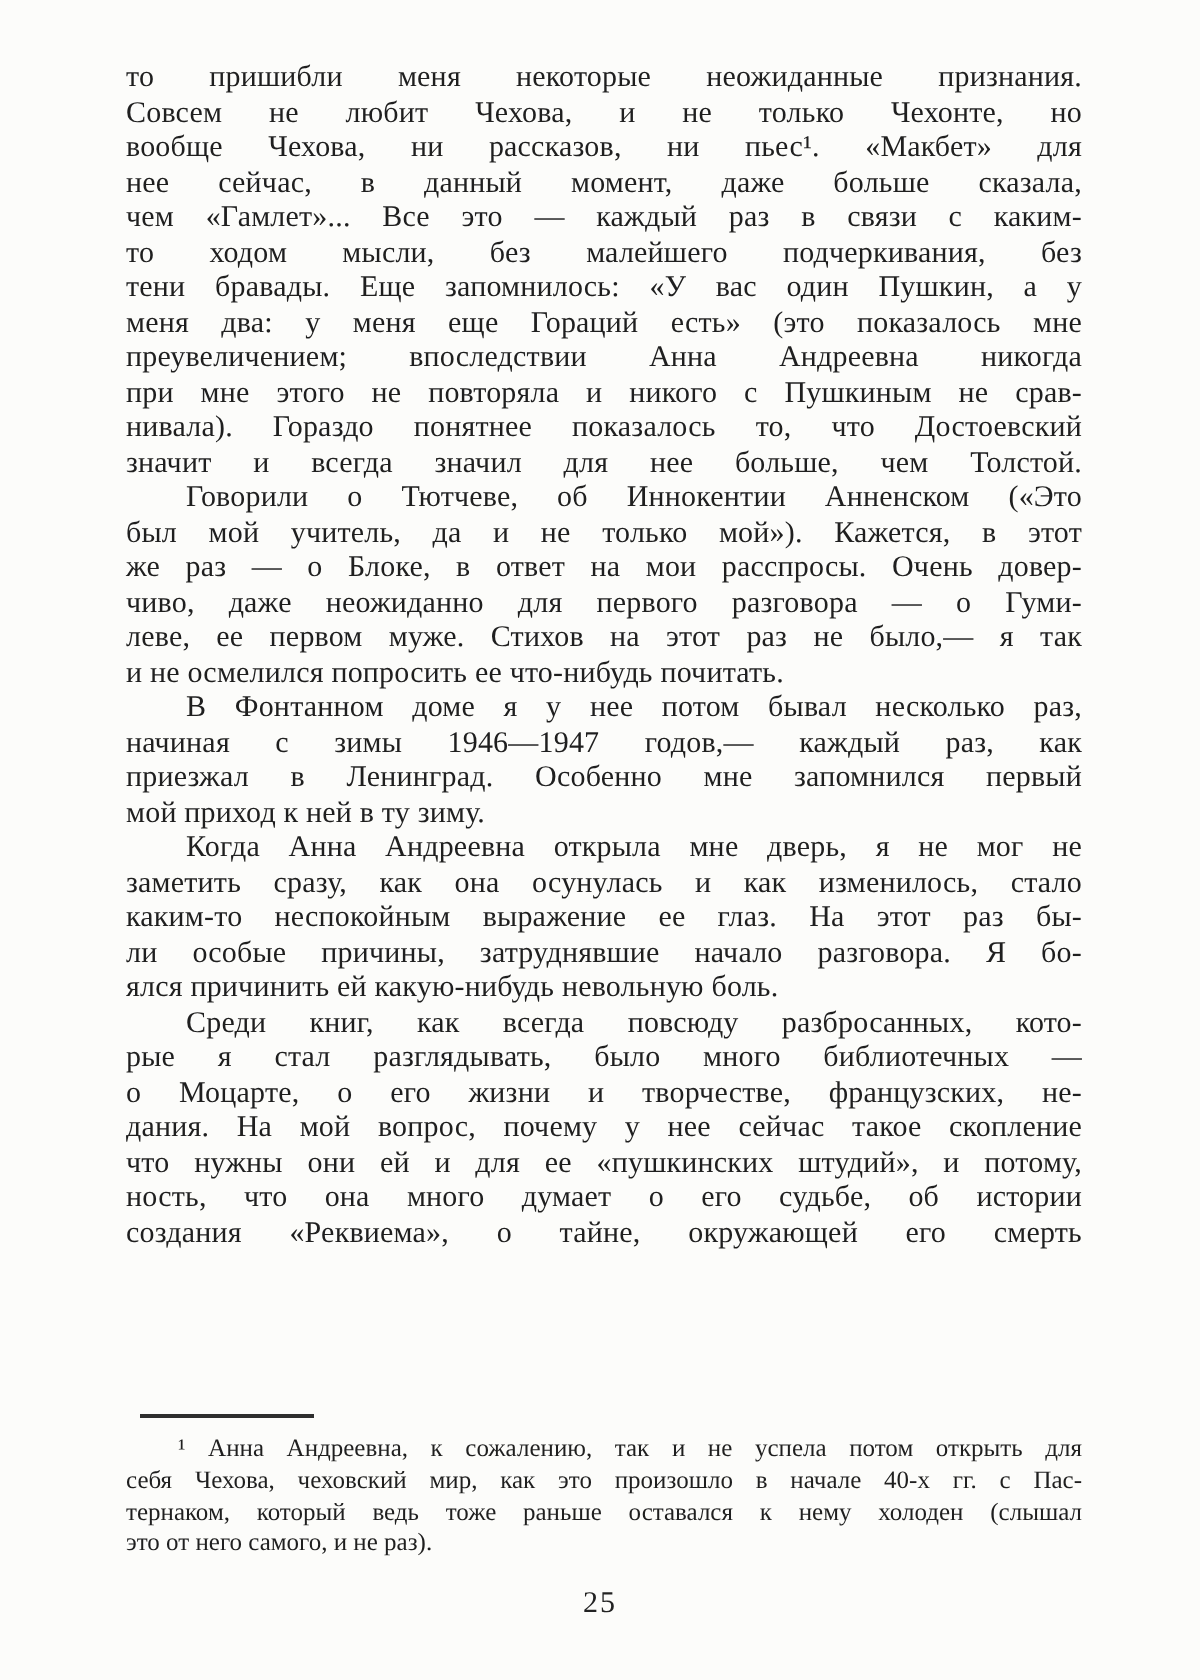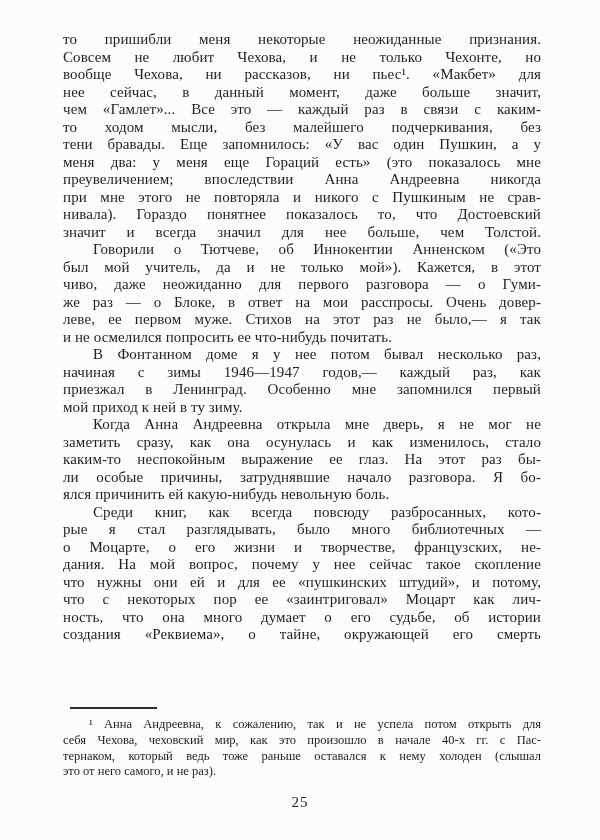--- a/index.html
+++ b/index.html
@@ -63,50 +63,49 @@
   }
 </style>
 </head>
 <body>
 
 <div class="page">
   <div class="body-text" id="bodyText">
       <div class="line">то пришибли меня некоторые неожиданные признания.</div>
       <div class="line">Совсем не любит Чехова, и не только Чехонте, но</div>
       <div class="line">вообще Чехова, ни рассказов, ни пьес¹. «Макбет» для</div>
-      <div class="line">нее сейчас, в данный момент, даже больше значит,</div>
+      <div class="line">нее сейчас, в данный момент, даже больше сказала,</div>
       <div class="line">чем «Гамлет»... Все это — каждый раз в связи с каким-</div>
       <div class="line">то ходом мысли, без малейшего подчеркивания, без</div>
       <div class="line">тени бравады. Еще запомнилось: «У вас один Пушкин, а у</div>
       <div class="line">меня два: у меня еще Гораций есть» (это показалось мне</div>
       <div class="line">преувеличением; впоследствии Анна Андреевна никогда</div>
       <div class="line">при мне этого не повторяла и никого с Пушкиным не срав-</div>
       <div class="line">нивала). Гораздо понятнее показалось то, что Достоевский</div>
       <div class="line">значит и всегда значил для нее больше, чем Толстой.</div>
       <div class="line indent">Говорили о Тютчеве, об Иннокентии Анненском («Это</div>
       <div class="line">был мой учитель, да и не только мой»). Кажется, в этот</div>
+      <div class="line">же раз — о Блоке, в ответ на мои расспросы. Очень довер-</div>
       <div class="line">чиво, даже неожиданно для первого разговора — о Гуми-</div>
-      <div class="line">же раз — о Блоке, в ответ на мои расспросы. Очень довер-</div>
       <div class="line">леве, ее первом муже. Стихов на этот раз не было,— я так</div>
       <div class="line flush-left">и не осмелился попросить ее что-нибудь почитать.</div>
       <div class="line indent">В Фонтанном доме я у нее потом бывал несколько раз,</div>
       <div class="line">начиная с зимы 1946—1947 годов,— каждый раз, как</div>
       <div class="line">приезжал в Ленинград. Особенно мне запомнился первый</div>
       <div class="line flush-left">мой приход к ней в ту зиму.</div>
       <div class="line indent">Когда Анна Андреевна открыла мне дверь, я не мог не</div>
       <div class="line">заметить сразу, как она осунулась и как изменилось, стало</div>
       <div class="line">каким-то неспокойным выражение ее глаз. На этот раз бы-</div>
       <div class="line">ли особые причины, затруднявшие начало разговора. Я бо-</div>
       <div class="line flush-left">ялся причинить ей какую-нибудь невольную боль.</div>
       <div class="line indent">Среди книг, как всегда повсюду разбросанных, кото-</div>
       <div class="line">рые я стал разглядывать, было много библиотечных —</div>
       <div class="line">о Моцарте, о его жизни и творчестве, французских, не-</div>
       <div class="line">дания. На мой вопрос, почему у нее сейчас такое скопление</div>
       <div class="line">что нужны они ей и для ее «пушкинских штудий», и потому,</div>
-      <div class="line">что с некоторых пор ее «заинтриговал» Моцарт как лич-</div>
       <div class="line">ность, что она много думает о его судьбе, об истории</div>
       <div class="line">создания «Реквиема», о тайне, окружающей его смерть</div>
     </div>
   <div class="footnote-rule"></div>
   <div class="footnote-text" id="footnoteText">
       <div class="line indent">¹ Анна Андреевна, к сожалению, так и не успела потом открыть для</div>
       <div class="line">себя Чехова, чеховский мир, как это произошло в начале 40-х гг. с Пас-</div>
       <div class="line">тернаком, который ведь тоже раньше оставался к нему холоден (слышал</div>
       <div class="line flush-left">это от него самого, и не раз).</div>
     </div>

